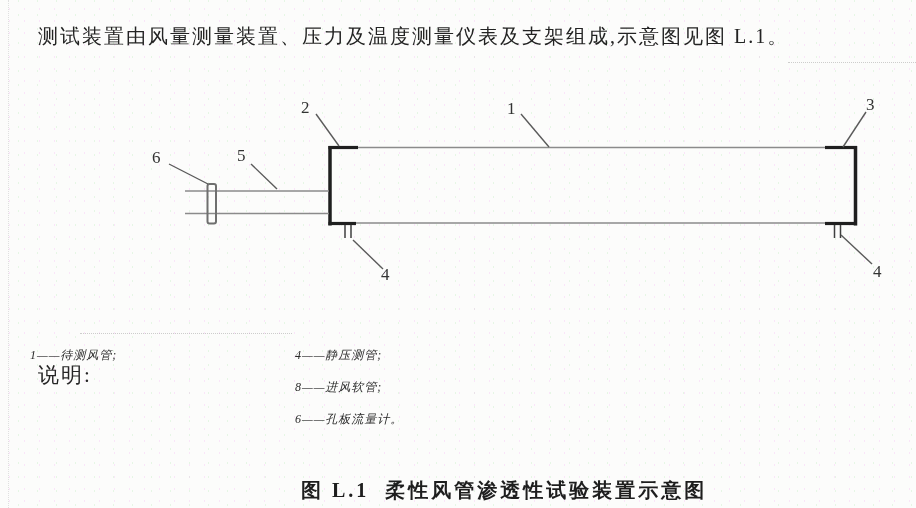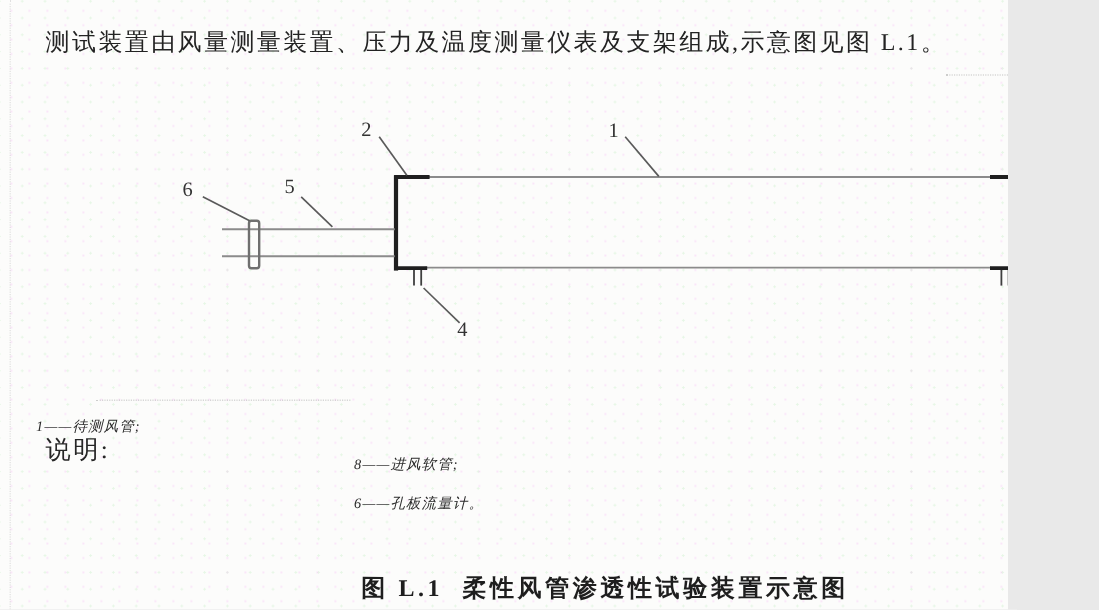--- a/index.html
+++ b/index.html
@@ -2,21 +2,21 @@
 <html><head>
 <meta charset="utf-8">
 <style>
   html, body {
     margin: 0;
     padding: 0;
     background: #e9e9e9;
   }
   .page {
     position: relative;
-    width: 840px;
+    width: 916px;
     height: 508px;
     overflow: hidden;
     background-color: #fcfcfb;
     
     background-image:
       radial-gradient(circle, rgba(244,170,244,0.28) 0.8px, transparent 1px),
       radial-gradient(circle, rgba(150,225,150,0.22) 0.8px, transparent 1px);
     background-size: 15px 12px, 19px 14px;
     background-position: 2px 3px, 9px 8px;
     font-family: "Liberation Serif", "DejaVu Serif", serif;
@@ -128,18 +128,19 @@
   <span class="callout c2">2</span>
   <span class="callout c3">3</span>
   <span class="callout c4l">4</span>
   <span class="callout c4r">4</span>
   <span class="callout c5">5</span>
   <span class="callout c6">6</span>
 
   <div class="txt legend-heading">说明:</div>
 
   <div class="txt legend-item lg-c1 lg-r1">1——待测风管;</div>
+  <div class="txt legend-item lg-c2 lg-r1">4——静压测管;</div>
   <div class="txt legend-item lg-c2 lg-r2">8——进风软管;</div>
   <div class="txt legend-item lg-c2 lg-r3">6——孔板流量计。</div>
 
   <div class="txt caption">图 L.1  柔性风管渗透性试验装置示意图</div>
 
 </div>
 
 </body></html>

